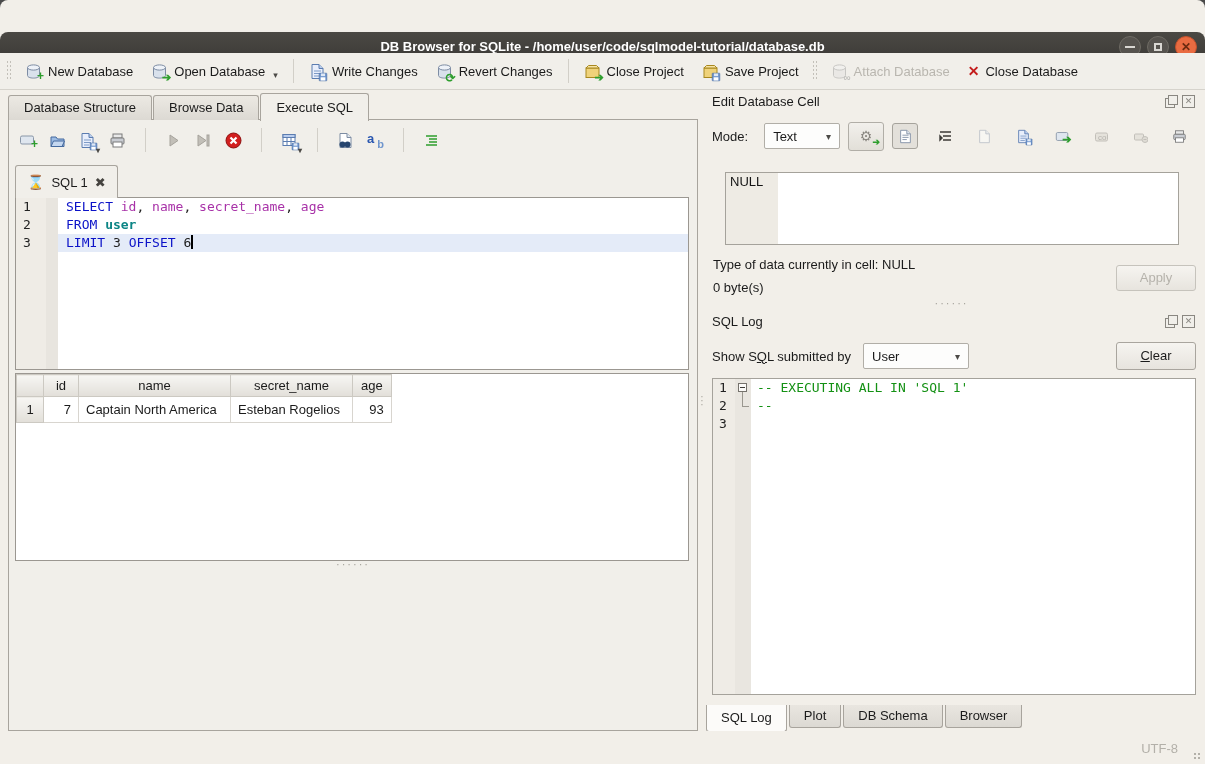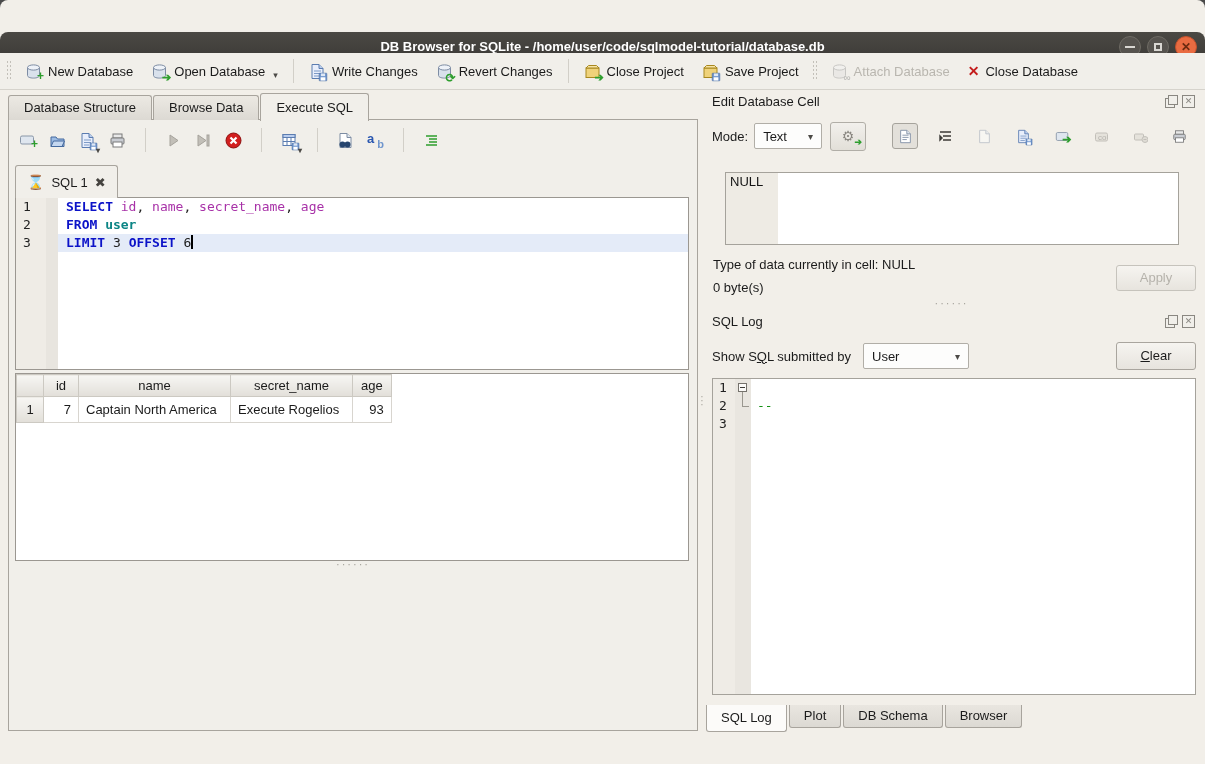--- a/index.html
+++ b/index.html
@@ -50,21 +50,21 @@
   .tab-close{color:#45433f;font-size:13px;}
   .editor{position:absolute;top:77px;left:6px;right:8px;height:171px;background:#ffffff;
           border:1px solid #9b9791;font-family:"DejaVu Sans Mono",monospace;font-size:13px;overflow:hidden;}
   .editor::before{content:"";position:absolute;left:0;top:0;bottom:0;width:30px;background:#efece6;}
   .editor::after{content:"";position:absolute;left:30px;top:0;bottom:0;width:12px;background:#e8e5df;}
   .ed-line{display:flex;height:18px;line-height:18px;position:relative;z-index:1;}
   .ed-num{width:30px;padding-left:7px;box-sizing:border-box;color:#222;}
   .ed-fold{width:12px;}
   .ed-text{flex:1;padding-left:8px;white-space:pre;}
   .ed-line.cur .ed-text{background:#e4ebf8;}
-  .tk-kw{color:#0c13c8;font-weight:bold;}
+  .tk-kw{color:#0c13c8;font-weight:normal;}
   .tk-id{color:#a832a8;}
   .tk-tbl{color:#0c8585;font-weight:bold;}
   .tk-num,.tk-pl{color:#202020;}
   .caret-cursor{display:inline-block;width:2px;height:14px;background:#000;vertical-align:-2px;}
   
   .grid{position:absolute;top:253px;left:6px;right:8px;height:186px;background:#fff;
         border:1px solid #9b9791;overflow:hidden;}
   .grid table{border-collapse:collapse;font-size:13px;}
   .grid th{font-weight:normal;background:linear-gradient(#f7f6f3,#e2dfd9);
            border:1px solid #ccc9c2;height:21px;padding:0 8px;}
@@ -402,21 +402,21 @@
               <th>name</th>
               <th>secret_name</th>
               <th>age</th>
             </tr>
           </thead>
         <tbody>
             <tr>
               <td class="rowhdr">1</td>
               <td class="al-right">7</td>
               <td>Captain North America</td>
-              <td>Execute Rogelios</td>
+              <td>Esteban Rogelios</td>
               <td class="al-right">93</td>
             </tr>
           </tbody>
       </table>
     </div>
 
     <div class="split-dots" style="top:441px">······</div>
 
   </div>
 
@@ -427,21 +427,21 @@
     <div class="dock-title" style="top:3px">
       <span>Edit Database Cell</span>
       <span class="dock-btns">
         <span class="dbtn dbtn-float"></span>
         <span class="dbtn">✕</span>
       </span>
     </div>
 
     <div class="mode-row">
       <span>Mode:</span>
-      <span class="sel" style="width:68px;margin-left:6px">
+      <span class="sel" style="width:76px;margin-left:16px">
         <span>Text</span>
         <span class="caret">▾</span>
       </span>
       <span class="gear-btn">
         <span style="color:#8a8781;font-size:14px">⚙</span>
         <span class="ov" style="right:3px;bottom:3px;color:#2e9e2e;font-size:9px">➔</span>
       </span>
       <span class="cell-icons">
         <span class="ibtn pressed">
             <svg width="15" height="15" viewBox="0 0 17 17">
@@ -533,20 +533,21 @@
     </div>
     <div class="btn clear-btn"><span class="mn">C</span><span>lear</span></div>
 
     <div class="log-box">
         <div class="log-line">
           <span class="log-num">1</span>
           <span class="log-fold">
             <span class="fold-minus"></span>
             <span class="fold-stem"></span>
           </span>
+          <span class="log-text">-- EXECUTING ALL IN 'SQL 1'</span>
         </div>
         <div class="log-line">
           <span class="log-num">2</span>
           <span class="log-fold">
             <span class="fold-tail"></span>
           </span>
           <span class="log-text">--</span>
         </div>
         <div class="log-line">
           <span class="log-num">3</span>
@@ -556,14 +557,18 @@
       </div>
 
     <div class="bottom-tabs">
       <span class="btab active"><span>SQL Log</span></span>
       <span class="btab"><span>Plot</span></span>
       <span class="btab"><span>DB Schema</span></span>
       <span class="btab"><span>Browser</span></span>
     </div>
   </div>
 
+  <div class="statusbar">
+    <span class="encoding">UTF-8</span>
+    <span class="corner-grip"></span>
+  </div>
 
 </div>
 
 </body></html>

